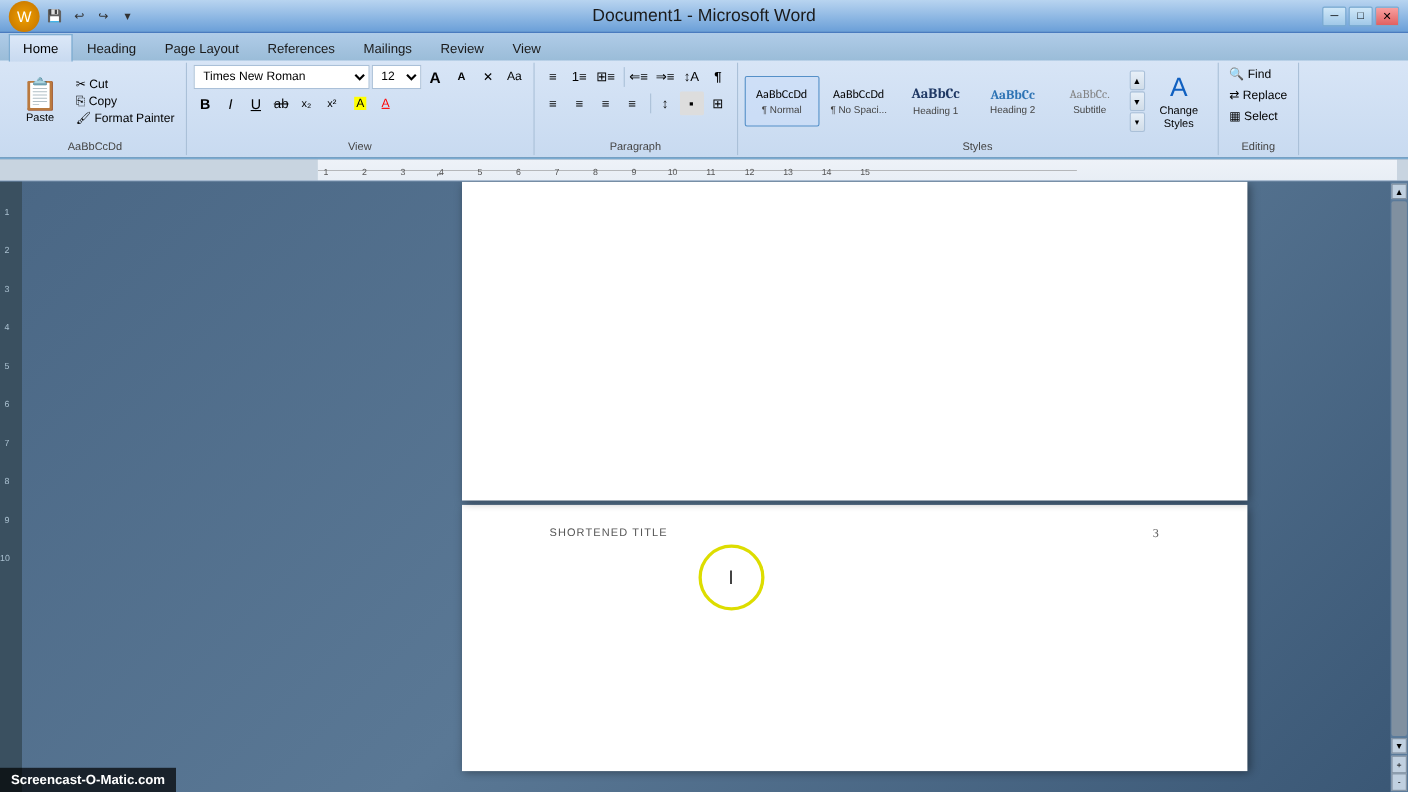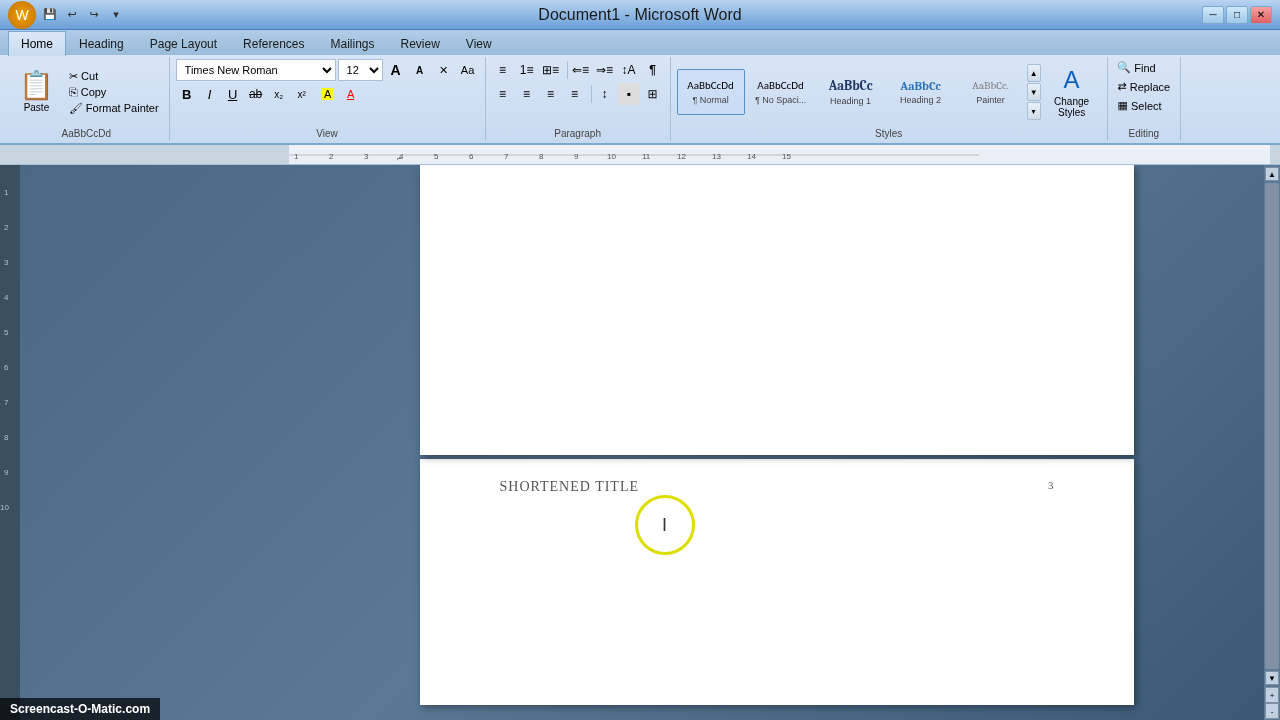--- a/index.html
+++ b/index.html
@@ -76,21 +76,21 @@
     .doc-area { display: flex; height: calc(720px - 30px - 92px - 20px - 22px); background: linear-gradient(135deg, #4a6785 0%, #5a7895 50%, #3a5775 100%); overflow: hidden; position: relative; }
     .left-margin { width: 289px; min-width: 289px; position: relative; }
     .margin-ruler { position: absolute; left: 0; top: 0; width: 20px; height: 100%; background: #3a5060; display: flex; flex-direction: column; align-items: center; padding-top: 5px; gap: 0; }
     .doc-content { flex: 1; overflow: hidden; display: flex; flex-direction: column; gap: 4px; padding: 0; }
     .page { background: white; width: 714px; margin: 0 auto; box-shadow: 2px 2px 8px rgba(0,0,0,0.4); position: relative; }
     .page-content { padding: 40px 80px 40px 80px; min-height: 290px; }
     .cursor-circle { position: absolute; width: 60px; height: 60px; border: 3px solid #dddd00; border-radius: 50%; top: 330px; left: 215px; display: flex; align-items: center; justify-content: center; }
     .text-cursor { font-size: 18px; color: #333; }
     .page2 { background: white; width: 714px; margin: 0 auto; box-shadow: 2px 2px 8px rgba(0,0,0,0.4); }
     .page2-header { padding: 20px 80px 10px; display: flex; justify-content: space-between; border-bottom: none; }
-    .page2-header-text { font-size: 14px; color: #555; font-family: Liberation Serif, serif; letter-spacing: 1px; text-align: center; }
+    .page2-header-text { font-size: 10px; color: #555; font-family: Liberation Sans, sans-serif; letter-spacing: 1px; text-align: center; }
     .page2-num { font-size: 11px; color: #555; font-family: serif; }
     .page2-content { padding: 20px 80px; min-height: 200px; }
 
     
     .watermark { position: absolute; bottom: 0; left: 0; background: rgba(0,0,0,0.7); color: white; padding: 4px 10px; font-size: 12px; font-weight: bold; }
 
     
     .font-format-row { display: flex; align-items: center; gap: 1px; }
 
     
@@ -232,21 +232,21 @@
         <div class="style-box">
           <div class="style-preview preview-heading1">AaBbCc</div>
           <div class="style-label">Heading 1</div>
         </div>
         <div class="style-box">
           <div class="style-preview preview-heading2">AaBbCc</div>
           <div class="style-label">Heading 2</div>
         </div>
         <div class="style-box">
           <div class="style-preview preview-subtitle">AaBbCc.</div>
-          <div class="style-label">Painter</div>
+          <div class="style-label">Subtitle</div>
         </div>
         <div class="styles-scroll">
           <div class="styles-arrow">▲</div>
           <div class="styles-arrow">▼</div>
           <div class="styles-arrow">▾</div>
         </div>
         <div class="change-styles-btn">
           <div class="change-styles-icon">A</div>
           <span style="font-size:10px; text-align:center;">Change<br>Styles</span>
         </div>

